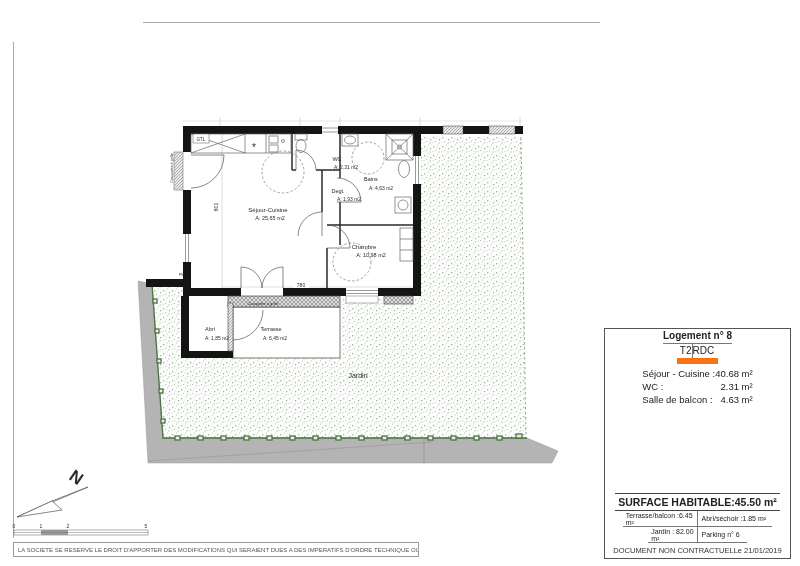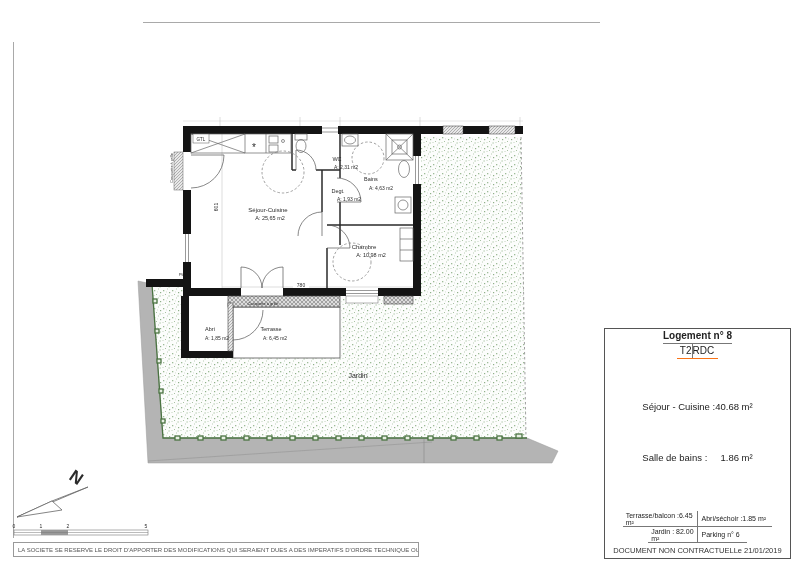--- a/index.html
+++ b/index.html
@@ -13,25 +13,25 @@
   svg text{font-family:"Liberation Sans",sans-serif;fill:#2b2b2b;}
 
   
   .info-table{
     position:absolute;left:604px;top:328px;width:187px;height:231px;
     border:1px solid #555;background:#fff;display:flex;flex-direction:column;
     box-sizing:border-box;color:#222;align-items:center;
   }
   .it-header{height:14px;line-height:14px;text-align:center;font-weight:bold;
     font-size:10px;border-bottom:1px solid #777;}
-  .it-typefloor{display:flex;height:14px;line-height:14px;font-size:10px;border-bottom:1px solid #f97316;}
+  .it-typefloor{display:flex;height:14px;line-height:14px;font-size:10px;border-bottom:6px solid #f97316;}
   .it-typefloor .l{flex:1;padding-left:3px;border-right:1px solid #777;}
   .it-typefloor .r{flex:1;text-align:right;padding-right:4px;}
   .it-areas{padding:3px 4px 0 4px;font-size:9.5px;}
-  .it-areas .row{display:flex;justify-content:space-between;height:13px;line-height:13px;margin-top:38px;}
+  .it-areas .row{display:flex;justify-content:space-between;height:13px;line-height:13px;}
   .it-spacer{flex:1;}
   .it-surface{display:flex;justify-content:space-between;align-items:center;
     height:16px;border-top:1px solid #444;border-bottom:1px solid #444;
     font-weight:bold;font-size:10.5px;padding:0 3px;}
   .it-extra{display:flex;height:15px;font-size:7px;border-bottom:1px solid #777;align-items:center;}
   .it-extra .l{flex:1;padding-left:3px;border-right:1px solid #777;height:100%;display:flex;align-items:center;}
   .it-extra .r{flex:1;padding-left:4px;height:100%;display:flex;align-items:center;}
   .it-footer{display:flex;justify-content:center;align-items:center;
     height:15px;font-size:7.5px;color:#333;}
 
@@ -256,25 +256,33 @@
   <div class="it-typefloor">
     <div class="l">T2</div>
     <div class="r">RDC</div>
   </div>
   <div class="it-areas">
     <div class="row">
       <span>Séjour - Cuisine :</span>
       <span>40.68 m²</span>
     </div>
     <div class="row">
-      <span>Salle de bains :</span>
-      <span>1.86 m²</span>
+      <span>WC :</span>
+      <span>2.31 m²</span>
     </div>
+    <div class="row">
+      <span>Salle de balcon :</span>
+      <span>4.63 m²</span>
+    </div>
   </div>
   <div class="it-spacer"></div>
+  <div class="it-surface">
+    <span>SURFACE HABITABLE:</span>
+    <span>45.50 m²</span>
+  </div>
   <div class="it-extra">
     <div class="l">Terrasse/balcon :6.45 m²</div>
     <div class="r">Abri/séchoir :1.85 m²</div>
   </div>
   <div class="it-extra">
     <div class="l">Jardin : 82.00 m²</div>
     <div class="r">Parking n° 6</div>
   </div>
   <div class="it-footer">
     <span>DOCUMENT NON CONTRACTUEL</span>

